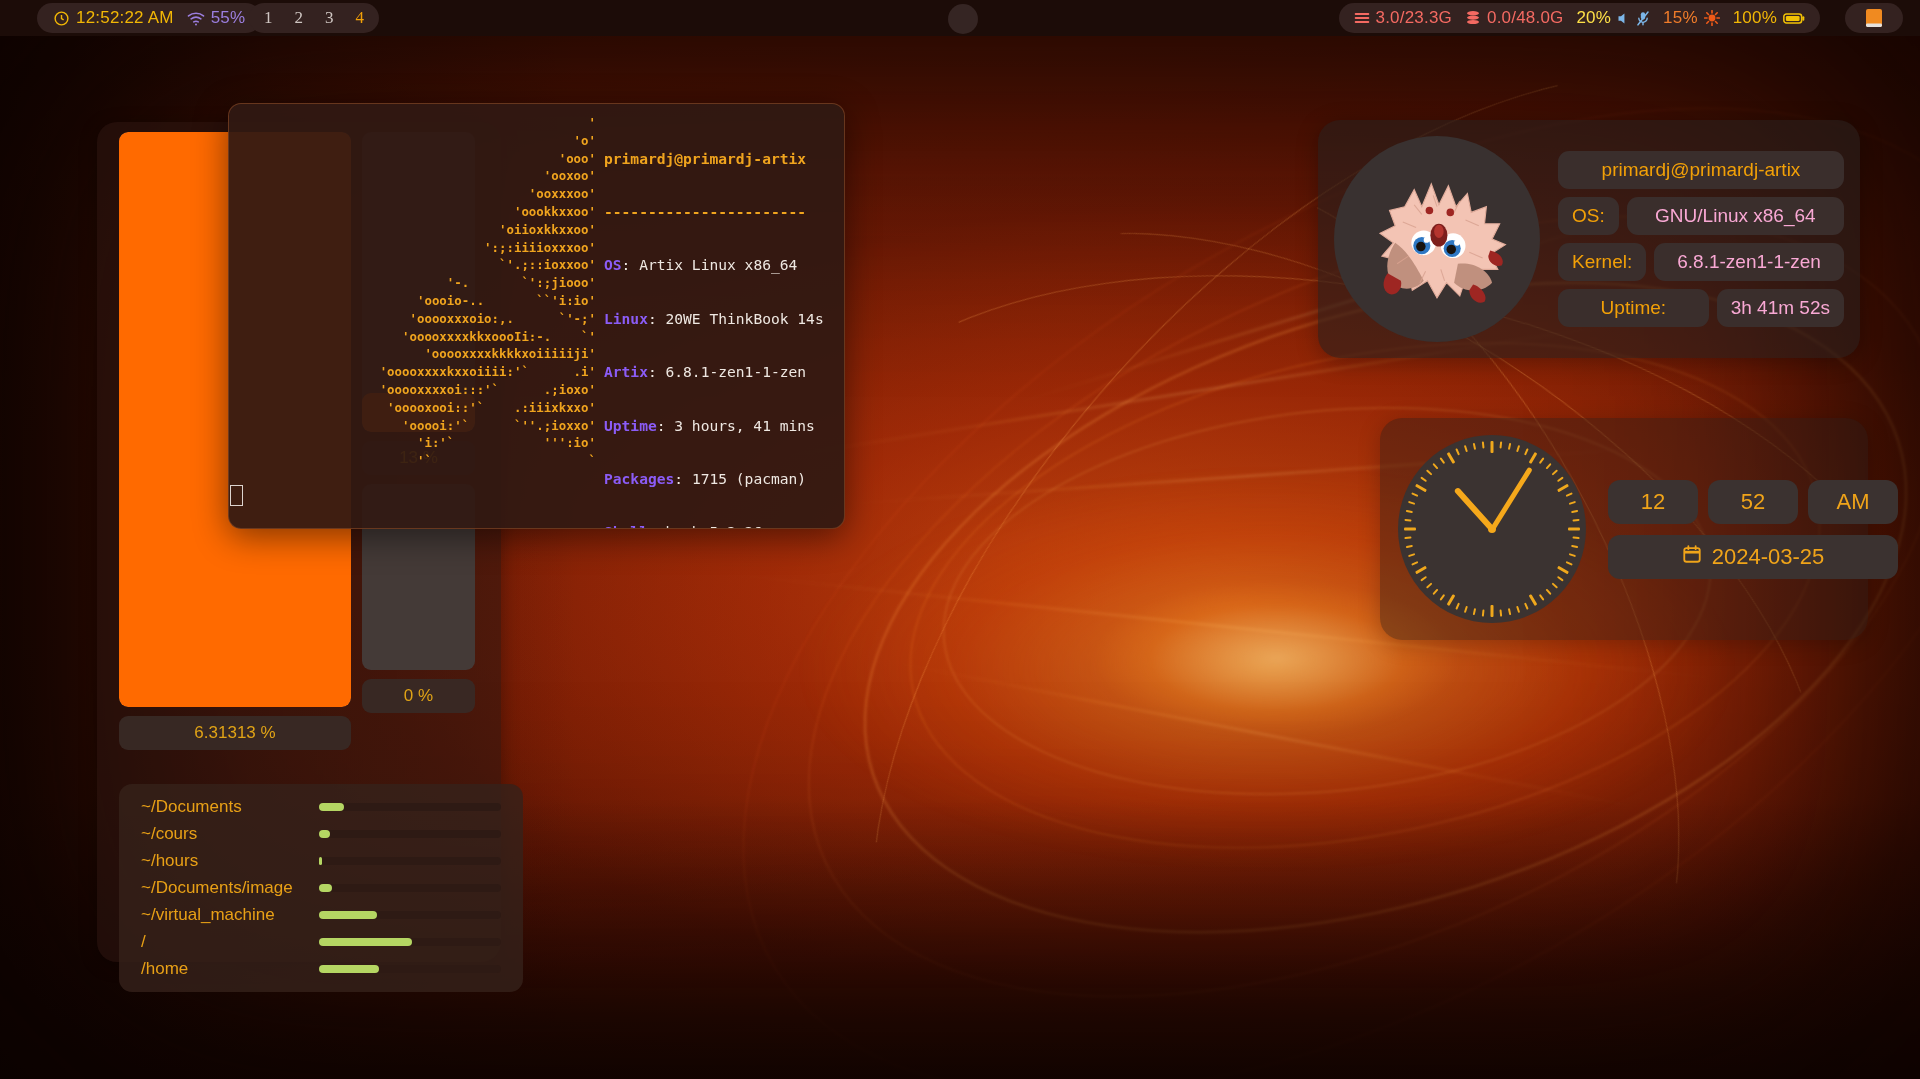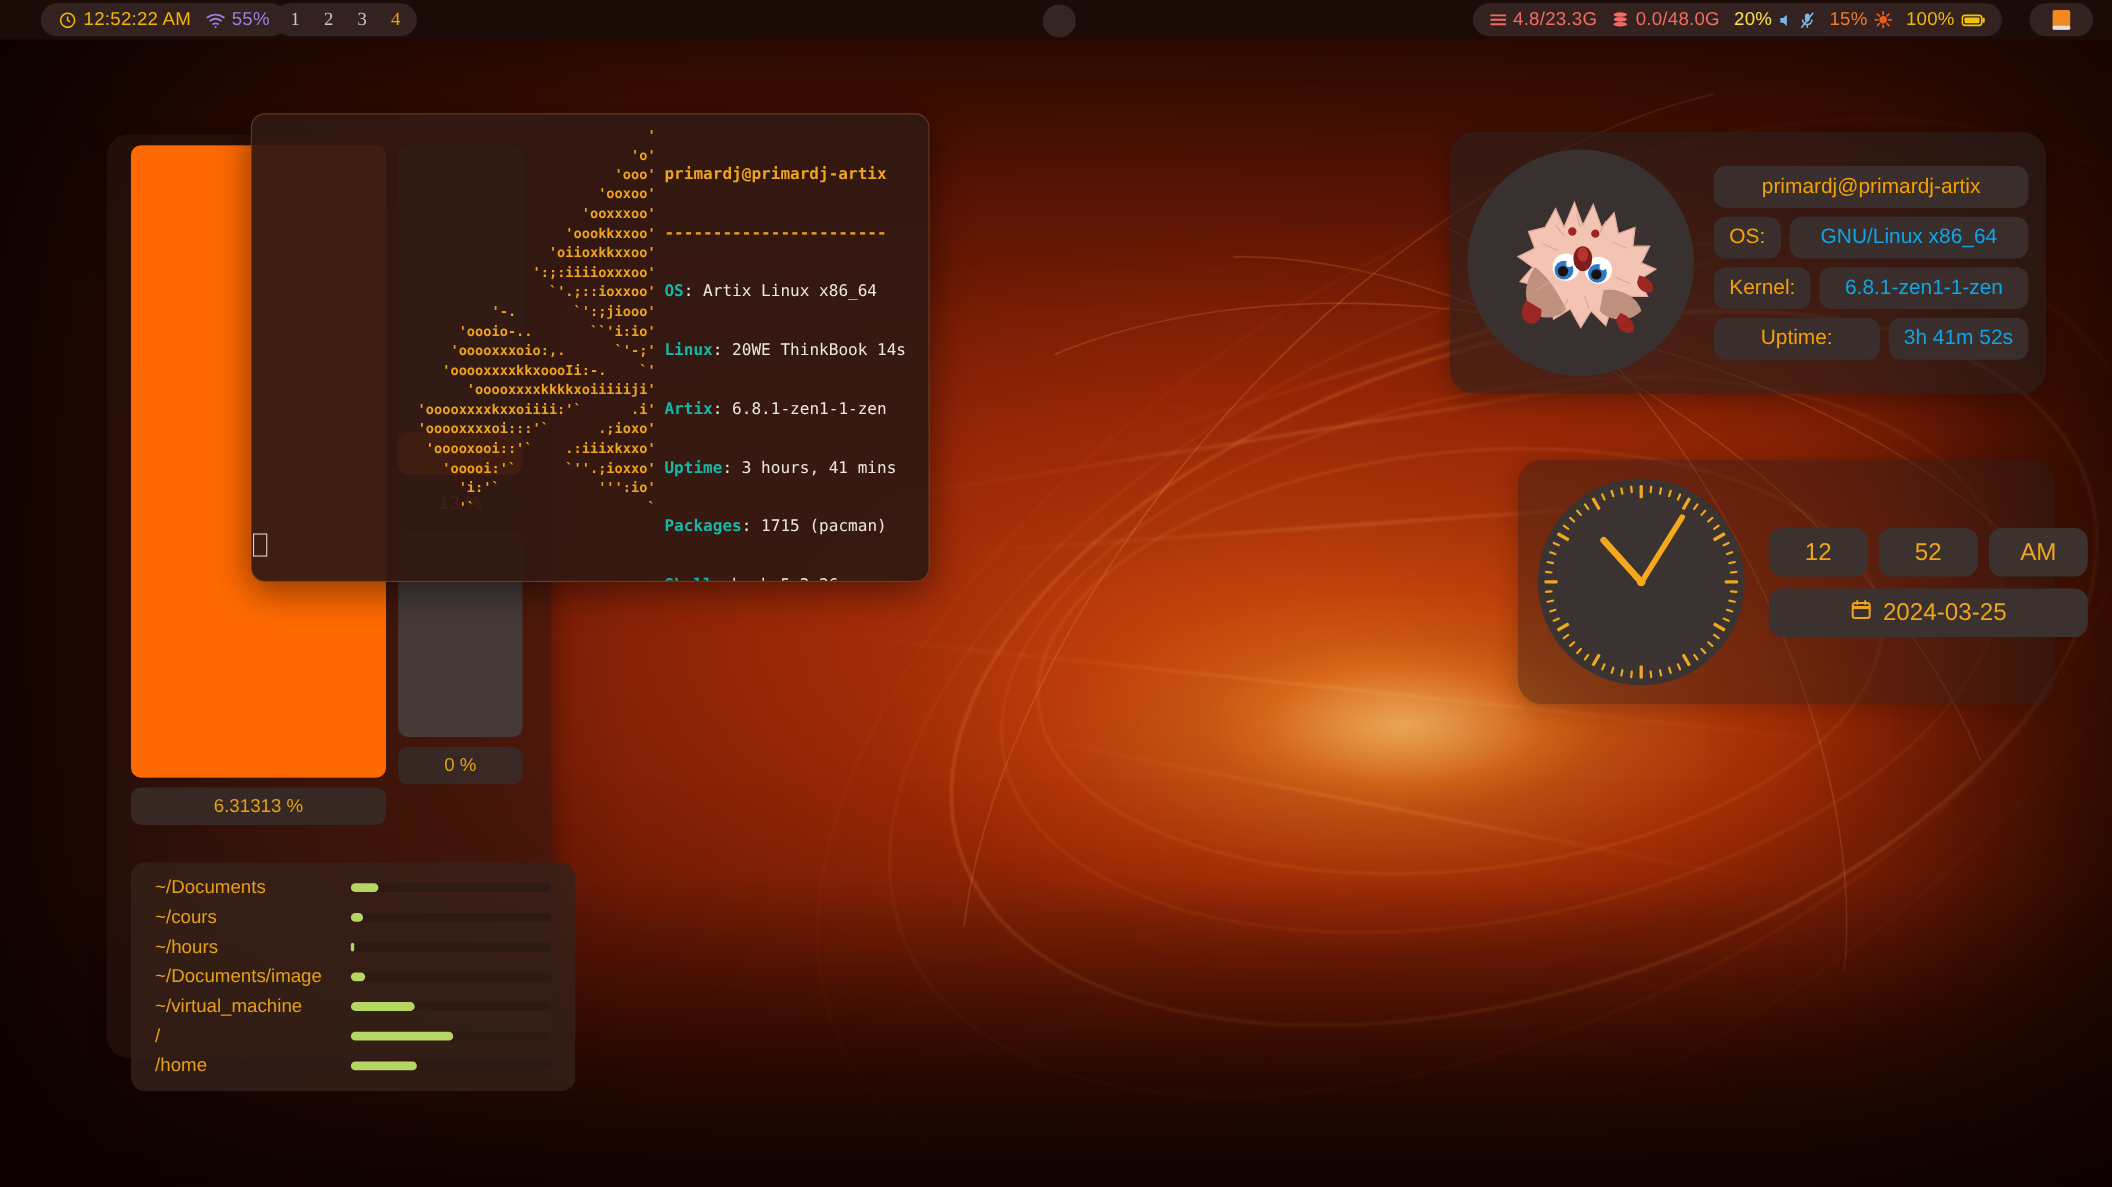--- a/index.html
+++ b/index.html
@@ -92,37 +92,37 @@
 
   
   #term{position:absolute;left:228px;top:103px;width:615px;height:424px;z-index:30;
     background:rgba(48,25,18,.93);border-radius:13px;border:1px solid rgba(150,80,40,.55);
     box-shadow:0 8px 34px rgba(0,0,0,.48);overflow:hidden;}
   #term-inner{position:absolute;inset:0;padding:10px 12px;display:flex;}
   #ascii{width:355px;color:#f0a41e;font-family:"DejaVu Sans Mono",monospace;font-size:12.4px;
     line-height:17.8px;white-space:pre;font-weight:bold;text-align:right;padding-right:4px;}
   #info{flex:1;font-family:"DejaVu Sans Mono",monospace;font-size:14.6px;line-height:17.8px;
     white-space:pre;color:#efe8e2;padding-left:4px;}
-  #info .k{color:#14b8a6;font-weight:bold;}
+  #info .k{color:#8b5cf6;font-weight:bold;}
   #info .t{color:#f0a41e;font-weight:bold;}
   #cursor{position:absolute;left:230px;top:485px;width:11px;height:19px;
     border:1.5px solid #ddd4cf;z-index:31;}
 
   
   #sysinfo{position:absolute;right:60px;top:120px;width:510px;height:238px;
     background:rgba(42,30,28,.62);border-radius:22px;z-index:25;display:flex;
     align-items:center;padding:0 16px;gap:18px;box-shadow:0 4px 22px rgba(0,0,0,.28);}
   #avatar{width:206px;height:206px;border-radius:50%;background:#393130;
     display:flex;align-items:center;justify-content:center;flex:0 0 206px;overflow:hidden;}
   #sysrows{flex:1;display:flex;flex-direction:column;gap:8px;}
   .srow{display:flex;gap:8px;height:38px;}
   .chip{background:#3a2e2c;border-radius:11px;display:flex;align-items:center;
     justify-content:center;font-size:19px;padding:0 14px;white-space:nowrap;}
   .chip.k{color:#f2a007;}
-  .chip.v{color:#0ea5e9;}
+  .chip.v{color:#f9a8d4;}
   .chip.full{flex:1;}
 
   
   #clockw{position:absolute;right:52px;top:418px;width:452px;height:222px;
     background:rgba(44,28,24,.42);border-radius:22px;z-index:25;display:flex;
     align-items:center;padding:0 18px;gap:22px;box-shadow:0 4px 22px rgba(0,0,0,.22);}
   #dial{position:relative;width:188px;height:188px;border-radius:50%;background:#3b3331;flex:0 0 188px;}
   .tick{position:absolute;left:50%;top:6px;width:2px;height:7px;background:#f0a81c;
     transform-origin:50% 88px;border-radius:1px;}
   .tick.maj{height:12px;width:3px;}
@@ -198,21 +198,21 @@
 
   <div id="bar-notch"></div>
 
   <div class="bar-pill" id="pill-stats">
     <span class="grp">
       <span class="icb">
         <svg width="16" height="14" viewBox="0 0 20 16" stroke="#f46a62" stroke-width="2.2" stroke-linecap="round">
           <path d="M2 3h16M2 8h16M2 13h16"></path>
         </svg>
       </span>
-      <span class="bar-txt c-red">4.8/23.3G</span>
+      <span class="bar-txt c-red">3.0/23.3G</span>
     </span>
     <span class="grp">
       <span class="icb">
         <svg width="16" height="16" viewBox="0 0 20 20" fill="#f46a62">
           <ellipse cx="10" cy="4" rx="7.5" ry="2.6"></ellipse>
             <ellipse cx="10" cy="9.5" rx="7.5" ry="2.6"></ellipse>
           <ellipse cx="10" cy="15" rx="7.5" ry="2.6"></ellipse>
         </svg>
       </span>
       <span class="bar-txt c-red">0.0/48.0G</span>

